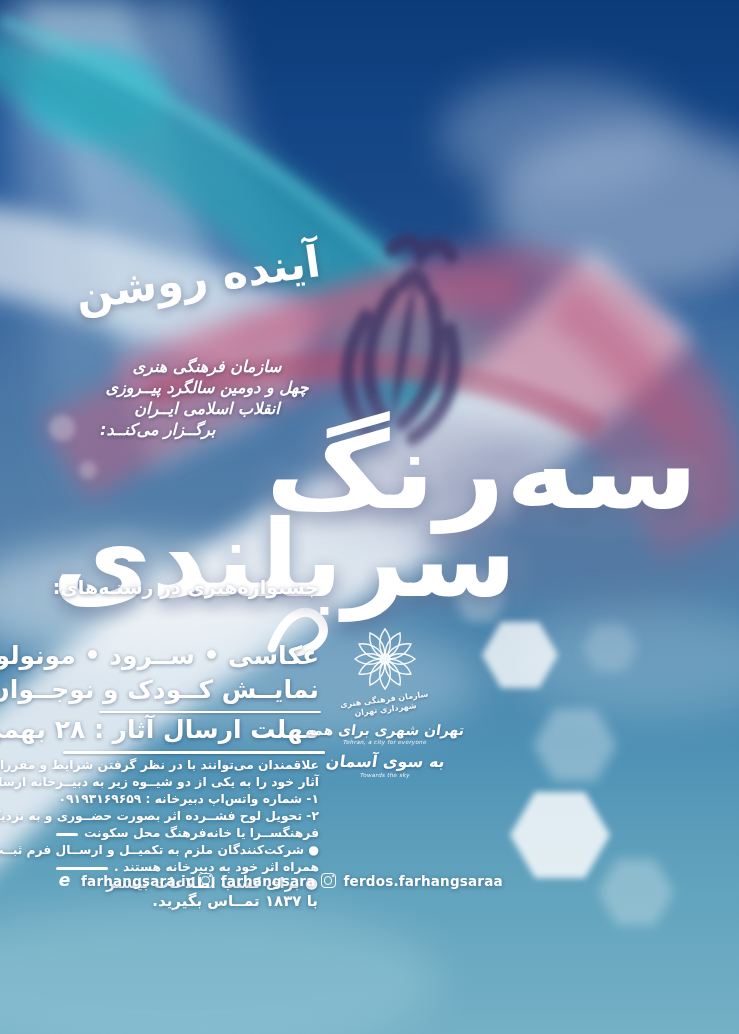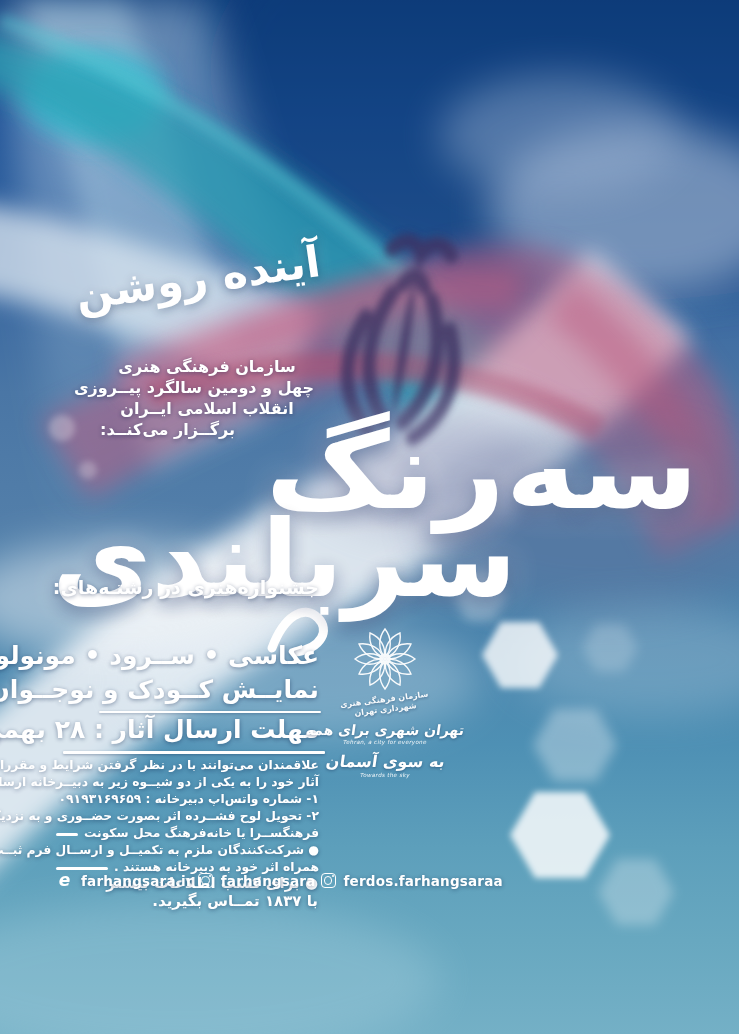--- a/index.html
+++ b/index.html
@@ -10,21 +10,21 @@
   }
   .bg-svg{position:absolute;inset:0;display:block;}
   .txt{position:absolute;text-shadow:0 1px 4px rgba(10,30,70,.45);}
   .fa{direction:rtl;}
   .nowrap{white-space:nowrap;}
 
   .brand{left:76px;top:270px;font-size:43px;font-weight:bold;transform:rotate(-8deg);transform-origin:0 50%;
          text-shadow:0 2px 10px rgba(10,30,70,.4),0 0 18px rgba(255,255,255,.25);}
 
   .org{left:100px;top:356px;width:214px;text-align:center;font-size:16px;font-weight:bold;line-height:21px;}
-  .org-line{white-space:nowrap;}
+  .org-line{white-space:nowrap;font-style:italic;}
   .org-last{text-align:left;}
 
   .title1{right:40px;top:418px;font-size:95px;font-weight:bold;line-height:1;
           transform:scale(1.28,1.12);transform-origin:100% 0;
           text-shadow:0 0 28px rgba(255,255,255,.4),0 6px 16px rgba(24,44,96,.5);}
   .title2{left:52px;top:506px;font-size:95px;font-weight:bold;line-height:1;
           transform:scale(1.14,1.12);transform-origin:0 0;
           text-shadow:0 0 28px rgba(255,255,255,.4),0 6px 16px rgba(24,44,96,.5);}
 
   .intro{right:420px;top:576px;font-size:19px;font-weight:bold;}

